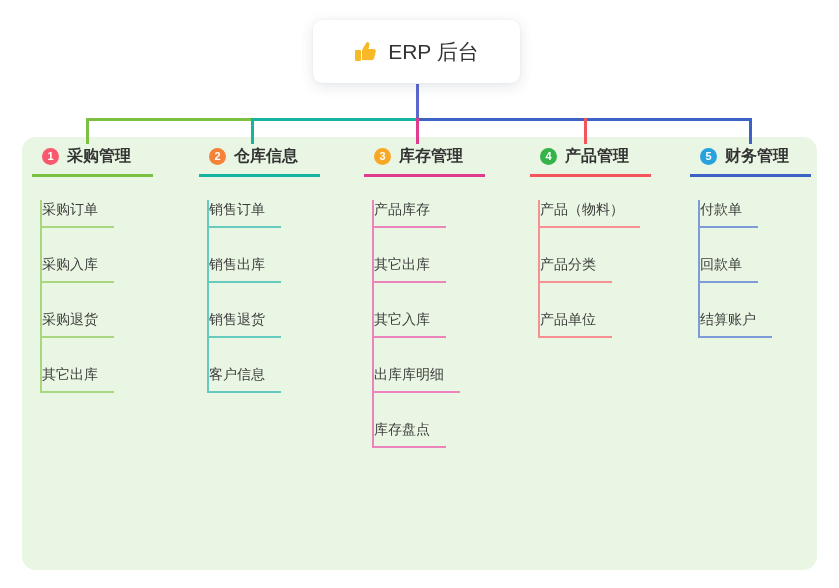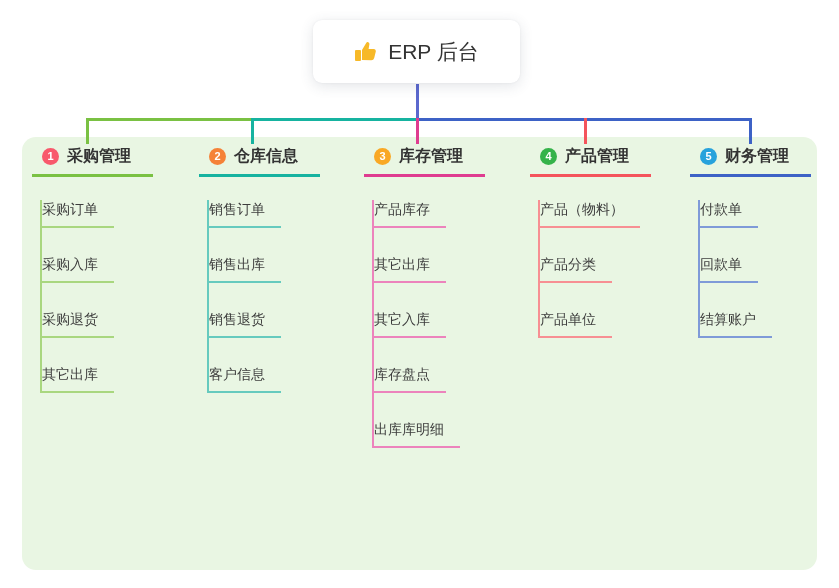--- a/index.html
+++ b/index.html
@@ -108,22 +108,22 @@
 
     <div class="branch" data-branch="2" style="--line: #df3c90; --child-line: #ec83bc; --badge: #f9a825;">
       <div class="branch-header">
         <span class="badge">3</span>
         <span class="branch-label">库存管理</span>
       </div>
       <div class="children">
           <div class="child"><span class="child-label">产品库存</span></div>
           <div class="child"><span class="child-label">其它出库</span></div>
           <div class="child"><span class="child-label">其它入库</span></div>
+          <div class="child"><span class="child-label">出库库明细</span></div>
           <div class="child"><span class="child-label">库存盘点</span></div>
-          <div class="child"><span class="child-label">出库库明细</span></div>
         </div>
     </div>
 
     <div class="branch" data-branch="3" style="--line: #f4545c; --child-line: #f78f93; --badge: #35b34a;">
       <div class="branch-header">
         <span class="badge">4</span>
         <span class="branch-label">产品管理</span>
       </div>
       <div class="children">
           <div class="child"><span class="child-label">产品（物料）</span></div>

